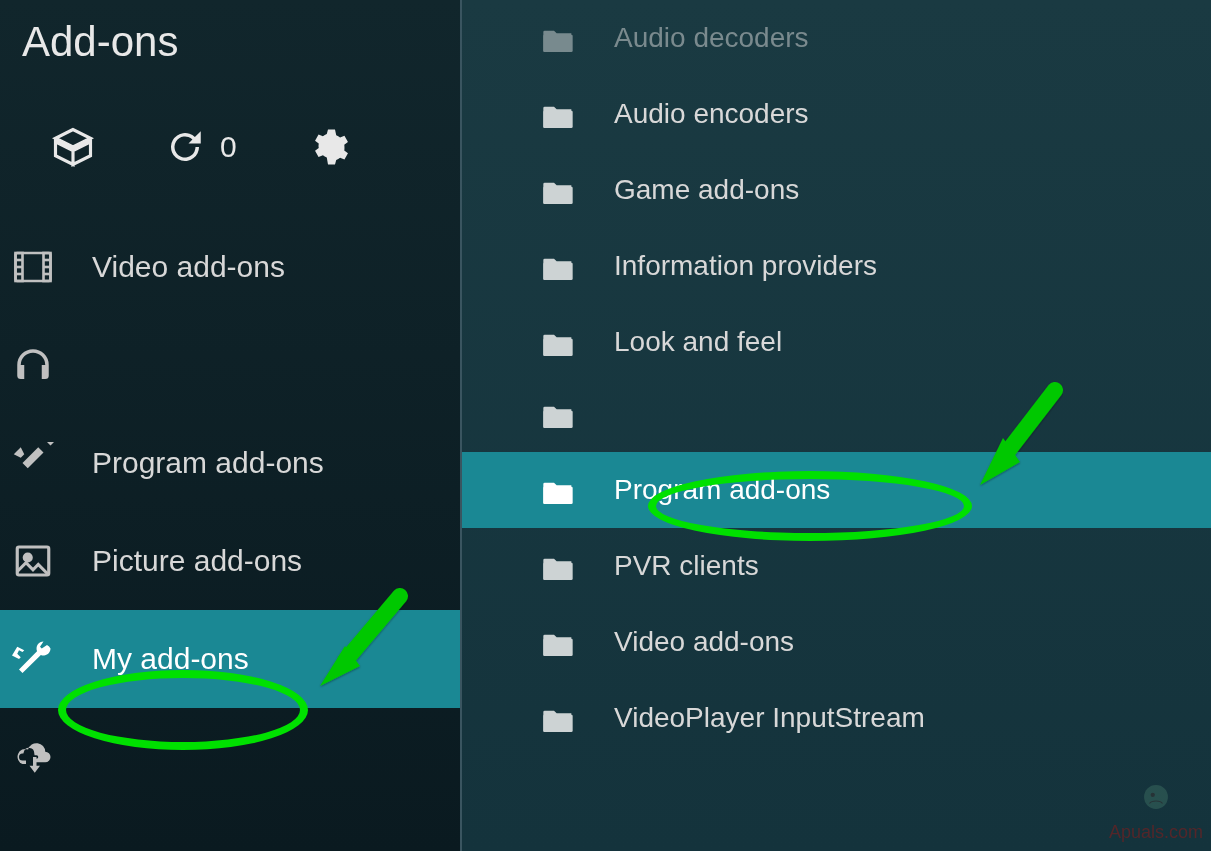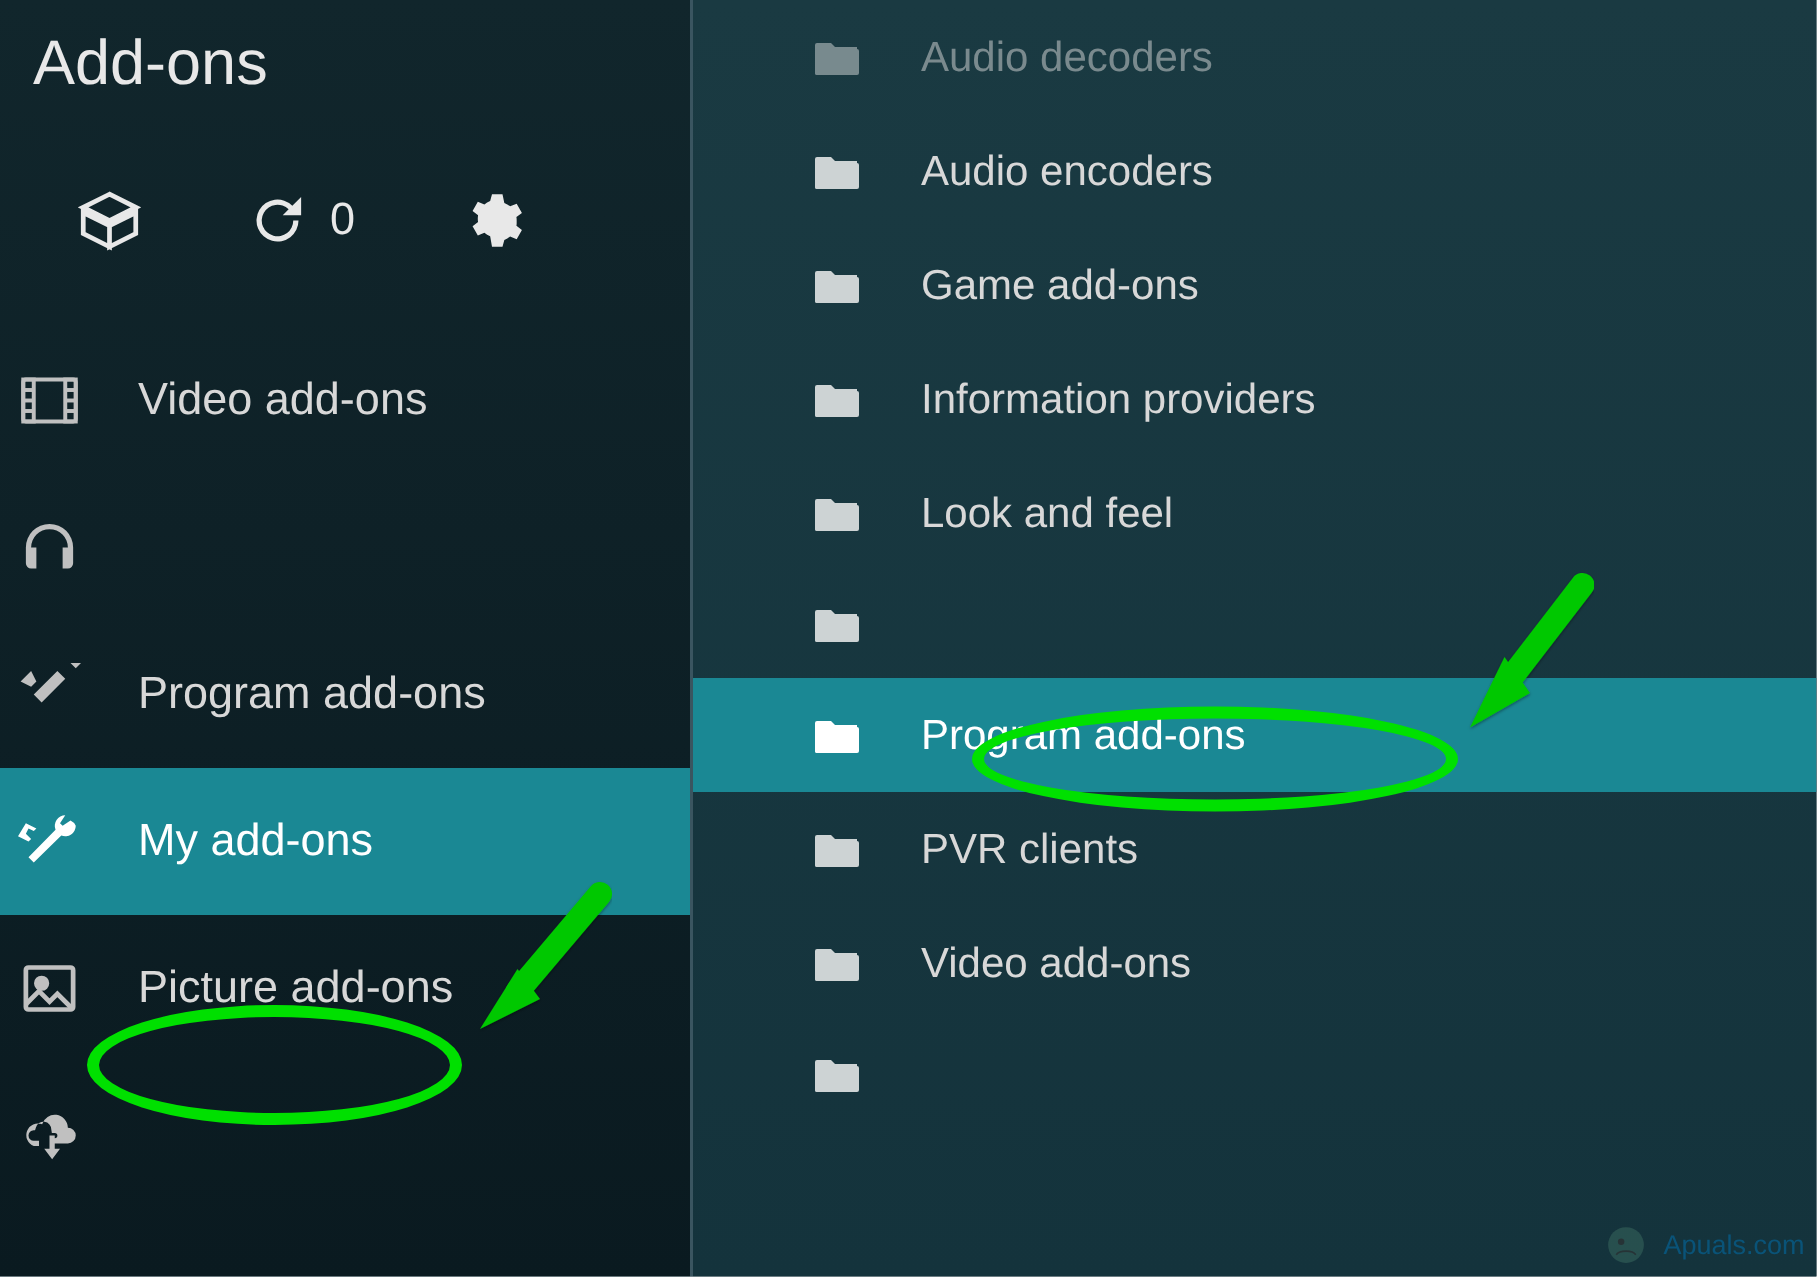--- a/index.html
+++ b/index.html
@@ -80,21 +80,21 @@
       align-items: center;
       justify-content: center;
       flex-shrink: 0;
     }
     .content-list {
       display: flex;
       flex-direction: column;
     }
     .content-item {
       display: flex;
-      align-items: center;
+      align-items: flex-end;
       gap: 40px;
       padding: 22px 80px;
       color: #d8d8d8;
       font-size: 28px;
       cursor: pointer;
     }
     .content-item.dim {
       color: #7a8a8e;
     }
     .content-item.selected {
@@ -138,23 +138,24 @@
       left: 955px;
       top: 380px;
     }
     .watermark {
       position: absolute;
       bottom: 8px;
       right: 8px;
       display: flex;
       align-items: center;
       gap: 12px;
-      color: #0369a1;
+      color: #7f1d1d;
       opacity: 0.6;
       font-size: 18px;
+      flex-direction: column;
     }
   </style>
 </head>
 <body>
 
 <div class="left-panel">
   <div class="page-title">Add-ons</div>
 
   <div class="toolbar">
     <div class="toolbar-item">
@@ -203,40 +204,40 @@
 
     <div class="sidebar-item">
       <span class="sidebar-icon">
         <svg viewBox="0 0 24 24" fill="#c0c0c0">
             <path d="M3 21l6-6m-3-3l3 3 9-9-3-3-9 9zm14-12l2 2 2-2-2-2-2 2zM5 3l2 4-2 2-4-2 2-2 2-2z"></path>
           </svg>
       </span>
       <span>Program add-ons</span>
     </div>
 
-    <div class="sidebar-item selected">
-      <span class="sidebar-icon">
-        <svg viewBox="0 0 24 24" fill="#ffffff">
-            <path d="M22 6a4 4 0 0 1-5.5 3.7L6 20l-2-2L14.3 7.5A4 4 0 0 1 18 2l-2 3 1 1 3-2a4 4 0 0 1 2 2zM3 5l4 2-1 1-2-1-1 2 2 2-1 1-4-2 3-5z"></path>
-          </svg>
-      </span>
-      <span>My add-ons</span>
-    </div>
-
     <div class="sidebar-item">
       <span class="sidebar-icon">
         <svg viewBox="0 0 24 24" fill="none" stroke="#c0c0c0" stroke-width="1.8">
             <rect x="3" y="4" width="18" height="16" rx="1"></rect>
             <circle cx="9" cy="10" r="2" fill="#c0c0c0"></circle>
             <path d="M3 18l5-5 4 4 3-3 6 6" fill="none"></path>
           </svg>
       </span>
       <span>Picture add-ons</span>
     </div>
 
+    <div class="sidebar-item selected">
+      <span class="sidebar-icon">
+        <svg viewBox="0 0 24 24" fill="#ffffff">
+            <path d="M22 6a4 4 0 0 1-5.5 3.7L6 20l-2-2L14.3 7.5A4 4 0 0 1 18 2l-2 3 1 1 3-2a4 4 0 0 1 2 2zM3 5l4 2-1 1-2-1-1 2 2 2-1 1-4-2 3-5z"></path>
+          </svg>
+      </span>
+      <span>My add-ons</span>
+    </div>
+
     <div class="sidebar-item">
       <span class="sidebar-icon">
         <svg viewBox="0 0 24 24" fill="#c0c0c0">
             <path d="M19 15a3 3 0 0 0 0-6 5 5 0 0 0-9.8-1.3A4 4 0 0 0 6 16h2v-2H6a2 2 0 0 1 0-4h.5l.3-1a3 3 0 0 1 5.9.8l.2 1.2h1.1a1 1 0 0 1 0 2H14v2h5zm-7-3v5h-2l3 4 3-4h-2v-5h-2z"></path>
           </svg>
       </span>
     </div>
   </div>
 </div>
 
@@ -302,20 +303,21 @@
           <path d="M2 3h7l2 2h11v13a1 1 0 0 1-1 1H2a1 1 0 0 1-1-1V4a1 1 0 0 1 1-1z"></path>
           <rect x="1" y="6" width="22" height="13" rx="1"></rect>
         </svg>
       <span>Video add-ons</span>
     </div>
     <div class="content-item">
       <svg class="folder-icon" viewBox="0 0 24 20" fill="#cdd3d4">
           <path d="M2 3h7l2 2h11v13a1 1 0 0 1-1 1H2a1 1 0 0 1-1-1V4a1 1 0 0 1 1-1z"></path>
           <rect x="1" y="6" width="22" height="13" rx="1"></rect>
         </svg>
+      <span>VideoPlayer InputStream</span>
     </div>
   </div>
 </div>
 
 <div class="oval-highlight oval-left"></div>
 <div class="oval-highlight oval-right"></div>
 
 <svg class="arrow arrow-left" width="130" height="120" viewBox="0 0 130 120">
   <defs>
       <filter id="sh1">

